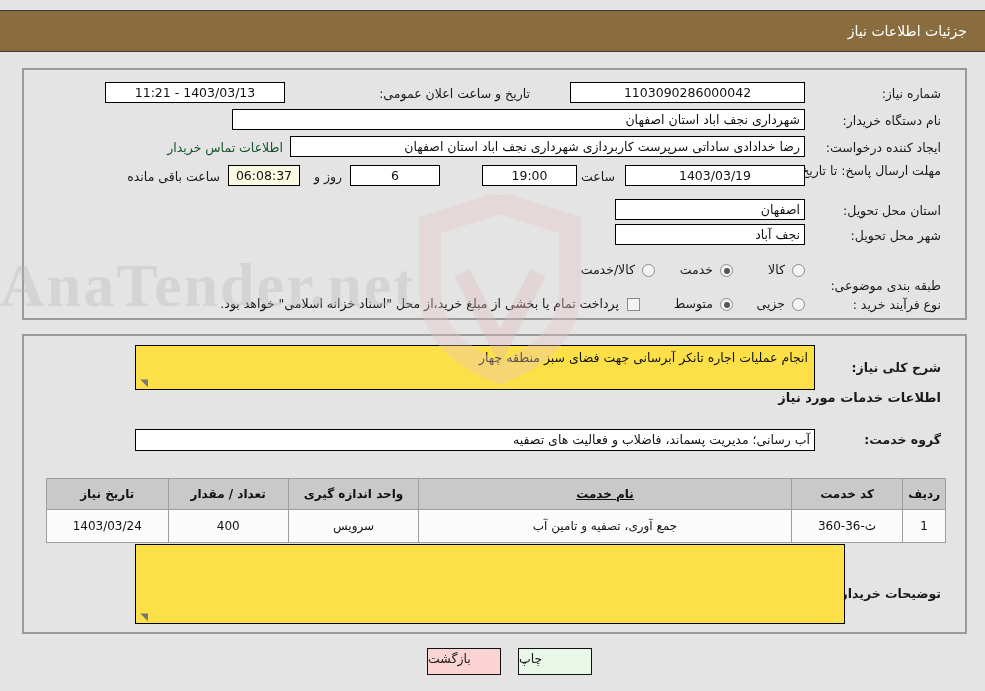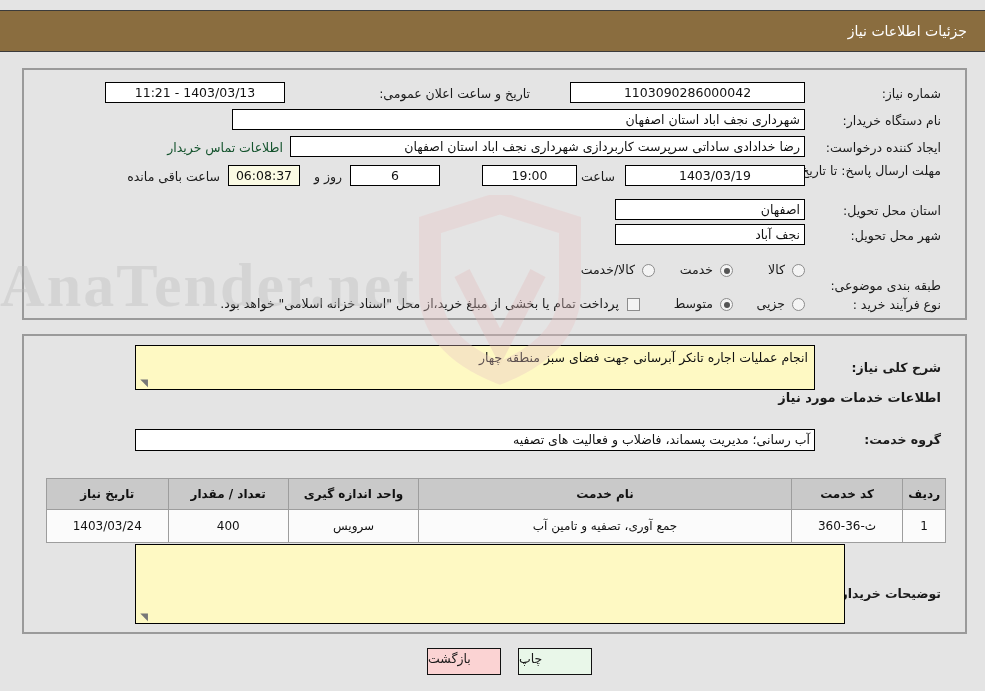--- a/index.html
+++ b/index.html
@@ -138,21 +138,21 @@
   .opt-label {
     position: absolute;
     font-size: 12.5px;
     white-space: nowrap;
     direction: rtl;
   }
 
   
   .ta {
     position: absolute;
-    background: #fef9c3;
+    background: #fde047;
     border: 1px solid #000000;
     box-sizing: border-box;
     font-size: 12.5px;
     color: #111;
     padding: 3px 6px;
     direction: rtl;
     text-align: right;
     overflow: hidden;
     line-height: 17px;
   }
@@ -285,21 +285,21 @@
 <div class="section-head" style="right:44px; top:390px;">اطلاعات خدمات مورد نیاز</div>
 
 <div class="lbl bold-lbl" style="right:44px; top:432px;">گروه خدمت:</div>
 <div class="fld right" style="right:170px; top:429px; width:680px; height:22px; line-height:20px;">آب رسانی؛ مدیریت پسماند، فاضلاب و فعالیت های تصفیه</div>
 
 <table id="svc-table">
   <thead>
     <tr>
       <th style="width:40px;">ردیف</th>
       <th style="width:110px;">کد خدمت</th>
-      <th style="width:380px;">نام خدمت</th>
+      <th style="width:380px;text-decoration:underline;">نام خدمت</th>
       <th style="width:130px;">واحد اندازه گیری</th>
       <th style="width:120px;">تعداد / مقدار</th>
       <th style="width:120px;">تاریخ نیاز</th>
     </tr>
   </thead>
   <tbody>
     <tr>
       <td>1</td>
       <td>ث-36-360</td>
       <td>جمع آوری، تصفیه و تامین آب</td>

